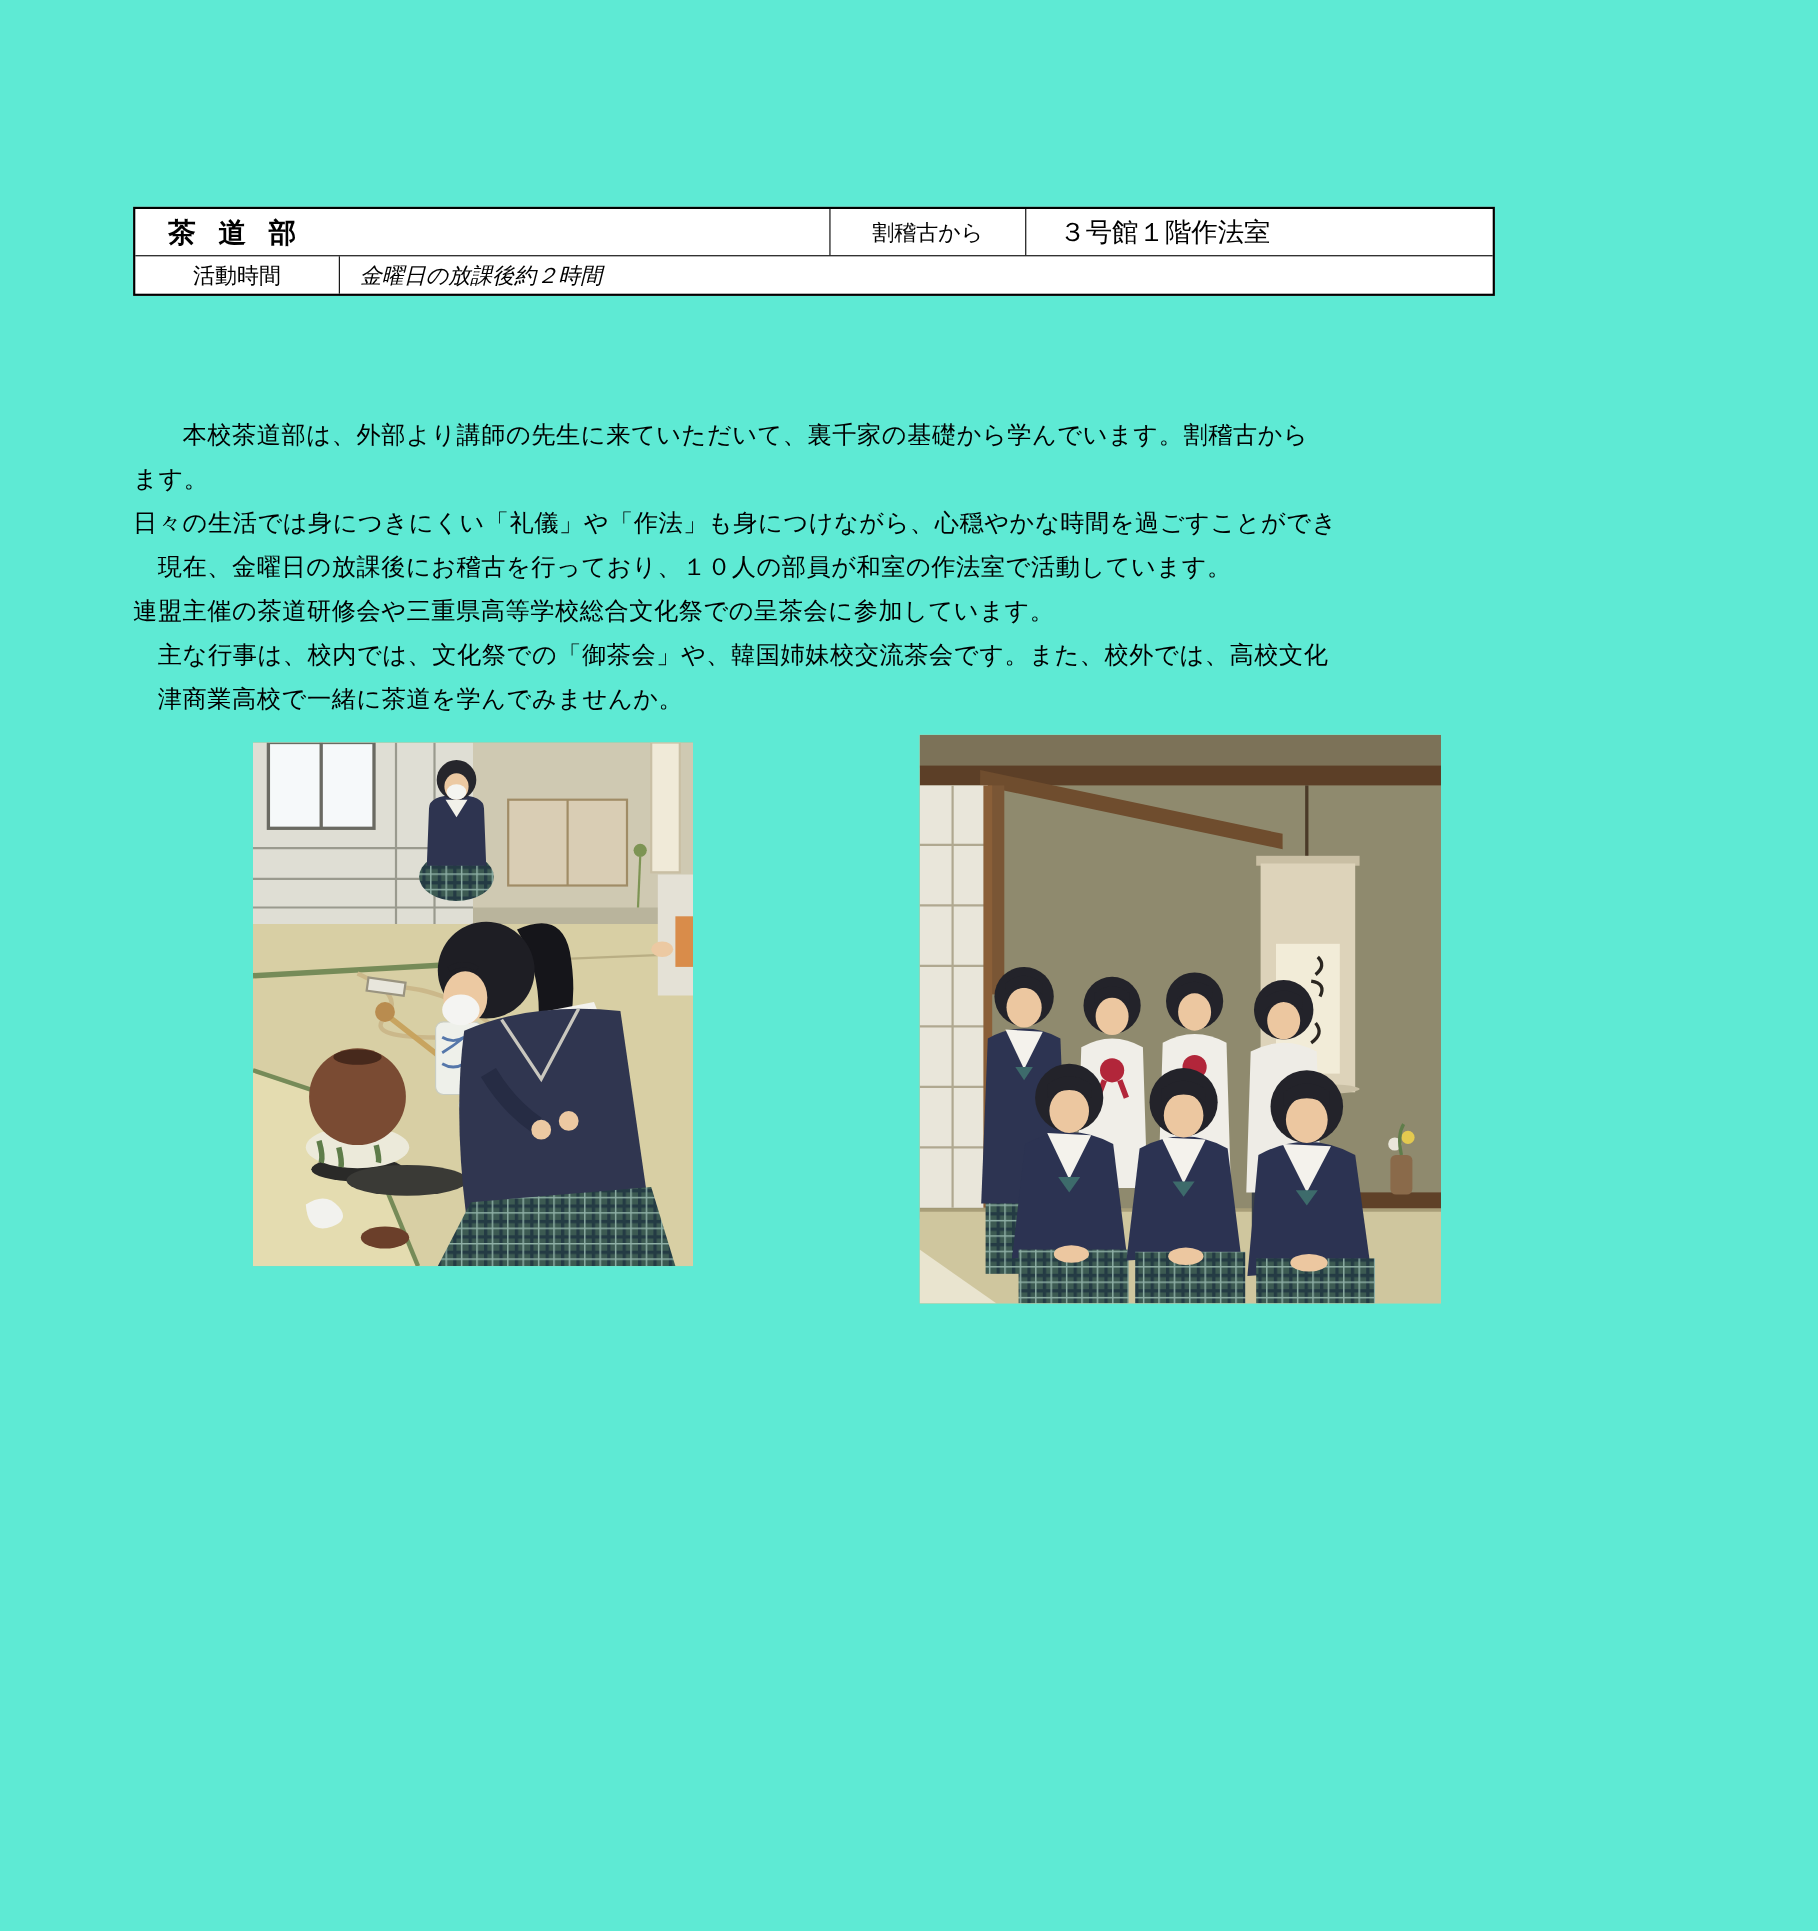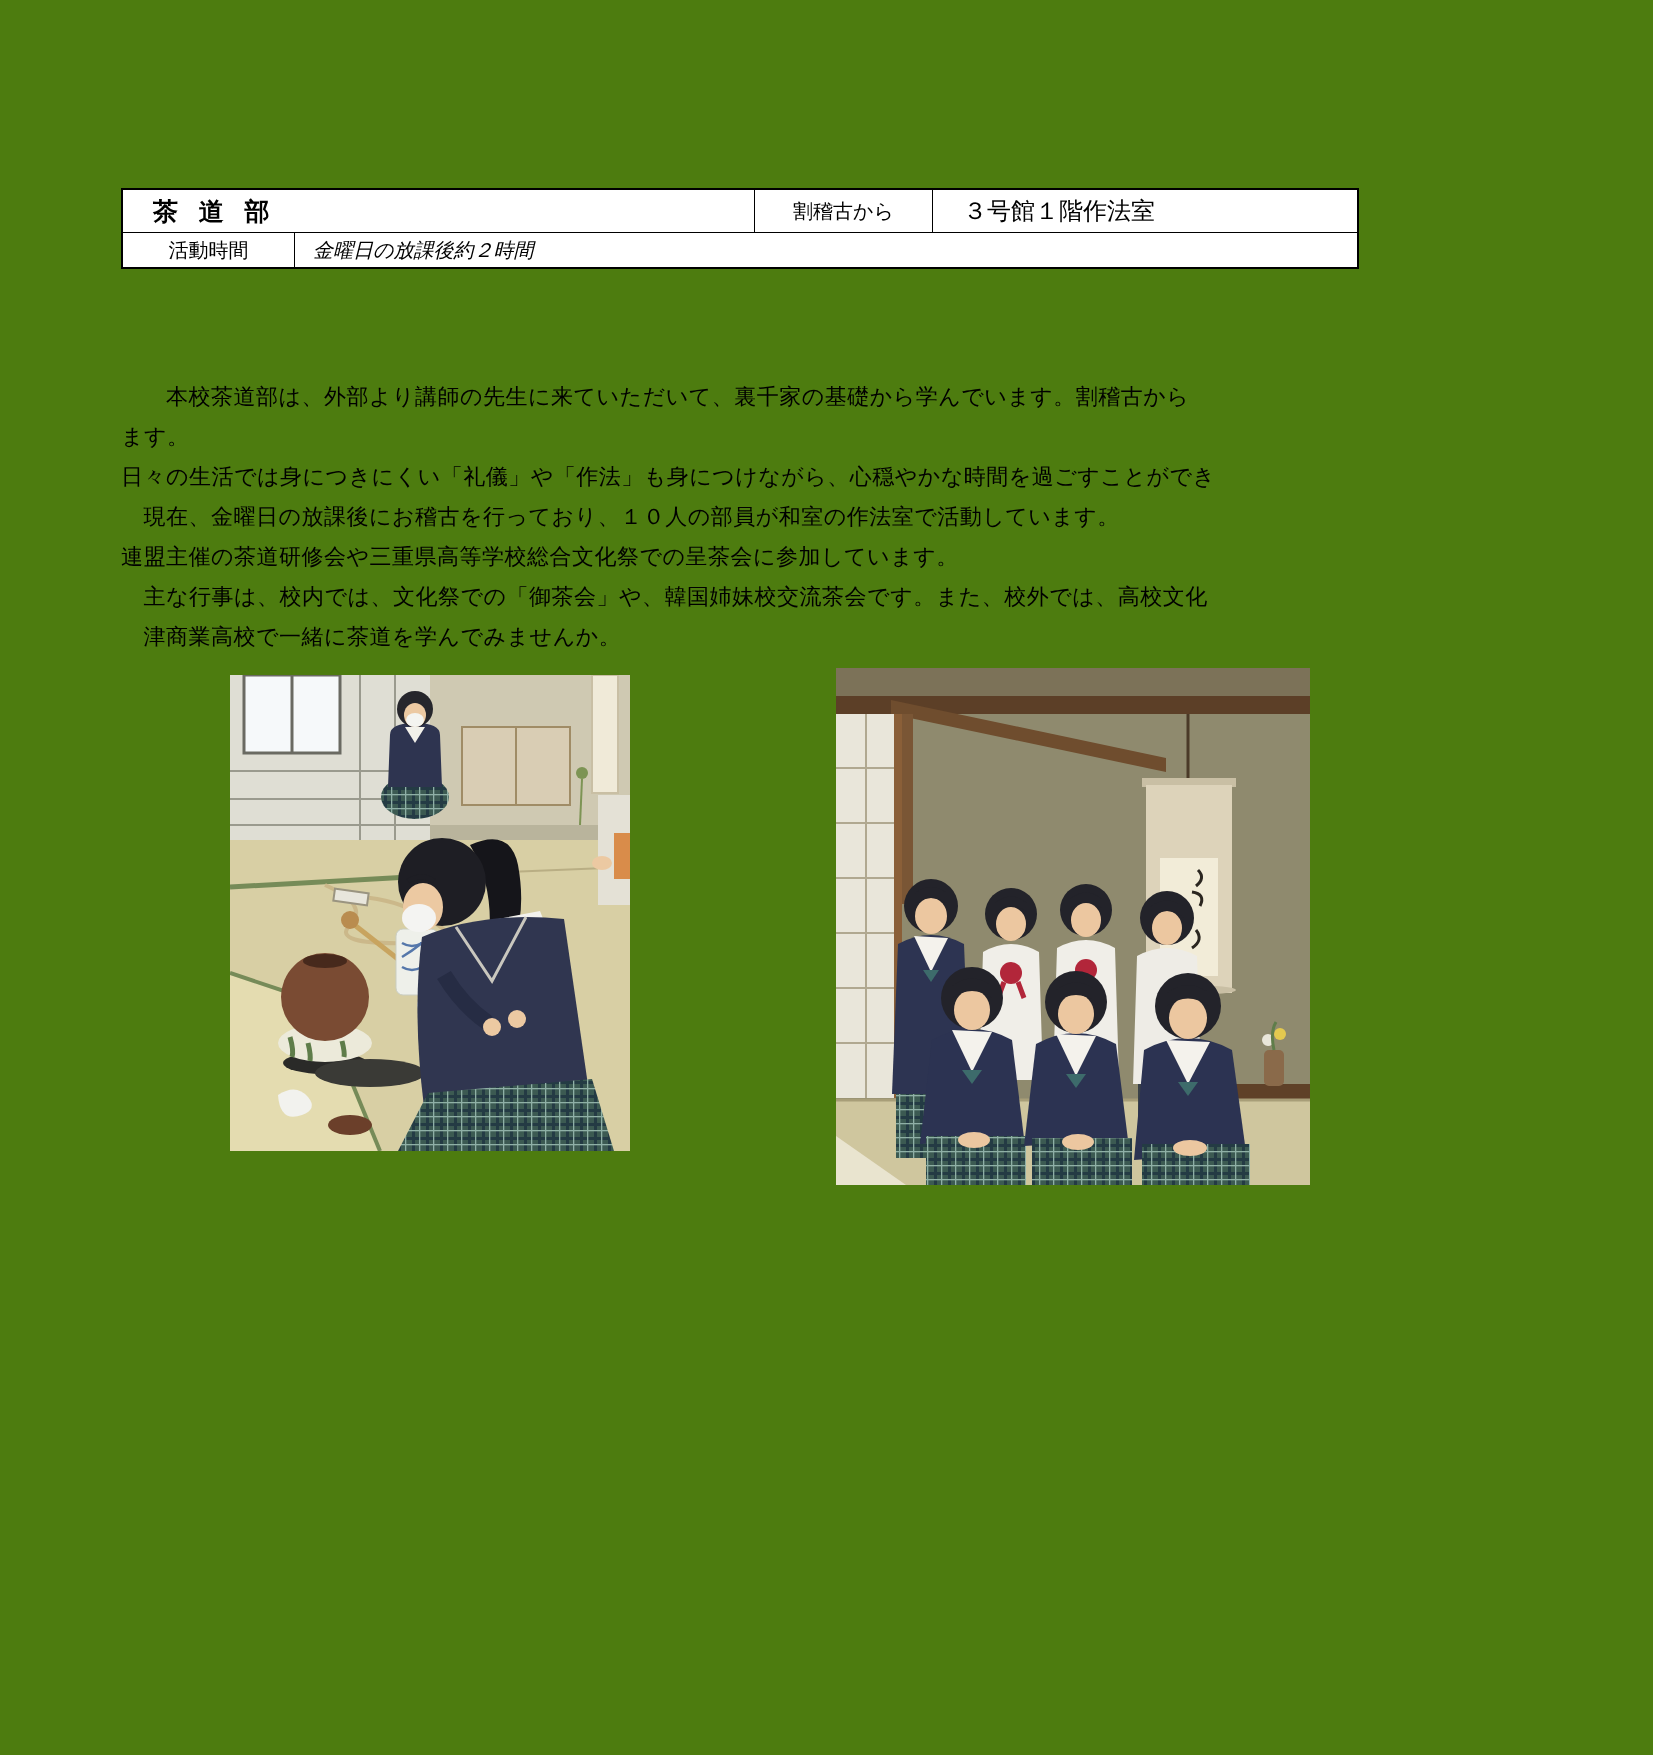--- a/index.html
+++ b/index.html
@@ -1,28 +1,28 @@
 <!DOCTYPE html>
 <html lang="ja"><head>
 <meta charset="utf-8">
 <style>
   html,body{margin:0;padding:0;background:#ffffff;}
-  .page{position:relative;width:1653px;height:1755px;background:#4d7c0f;overflow:hidden;
+  .page{position:relative;width:1653px;height:1755px;background:#5eead4;overflow:hidden;
         font-family:"DejaVu Serif","Liberation Serif",serif;color:#000;}
 
   
   .info-table{position:absolute;left:121px;top:188px;width:1238px;border:2px solid #000;box-sizing:border-box;background:#fff;}
   .trow{display:flex;box-sizing:border-box;}
   .trow1{height:43px;border-bottom:1px solid #000;}
   .trow2{height:34px;}
   .tcell{display:flex;align-items:center;box-sizing:border-box;overflow:hidden;white-space:nowrap;}
   .c-club{width:632px;border-right:1px solid #000;font-weight:bold;font-size:25px;letter-spacing:6px;padding-left:30px;}
   .c-loclabel{width:178px;border-right:1px solid #000;justify-content:center;font-size:20px;}
   .c-locvalue{flex:1;font-size:24px;padding-left:30px;}
-  .c-timelabel{width:172px;border-right:1px solid #000;justify-content:center;font-size:20px;}
+  .c-timelabel{width:186px;border-right:1px solid #000;justify-content:center;font-size:20px;}
   .c-timevalue{flex:1;font-size:20px;padding-left:18px;font-style:italic;}
 
   
   .body-text{position:absolute;left:121px;top:377px;width:1280px;font-size:22px;line-height:40px;letter-spacing:0.5px;}
   .body-text .line{white-space:pre;height:40px;}
 
   
   .photo{position:absolute;overflow:hidden;background:#cfc69e;}
   .photo svg{display:block;width:100%;height:100%;}
   .photo-left{left:230px;top:675px;width:400px;height:476px;}

